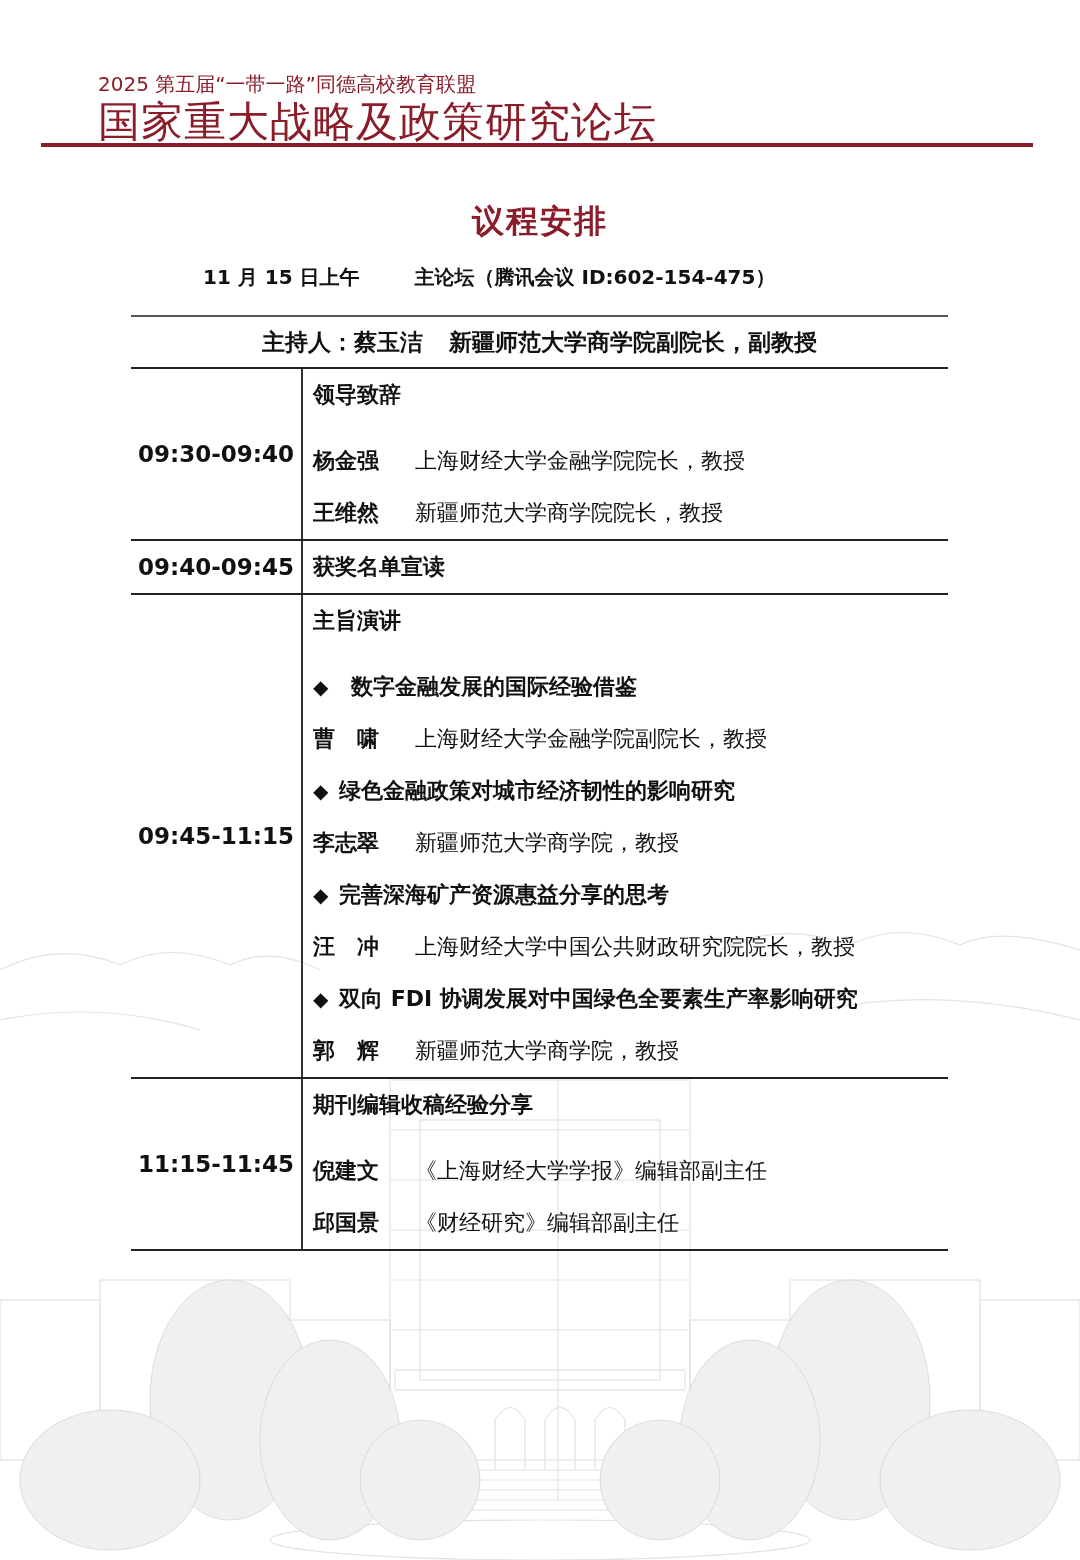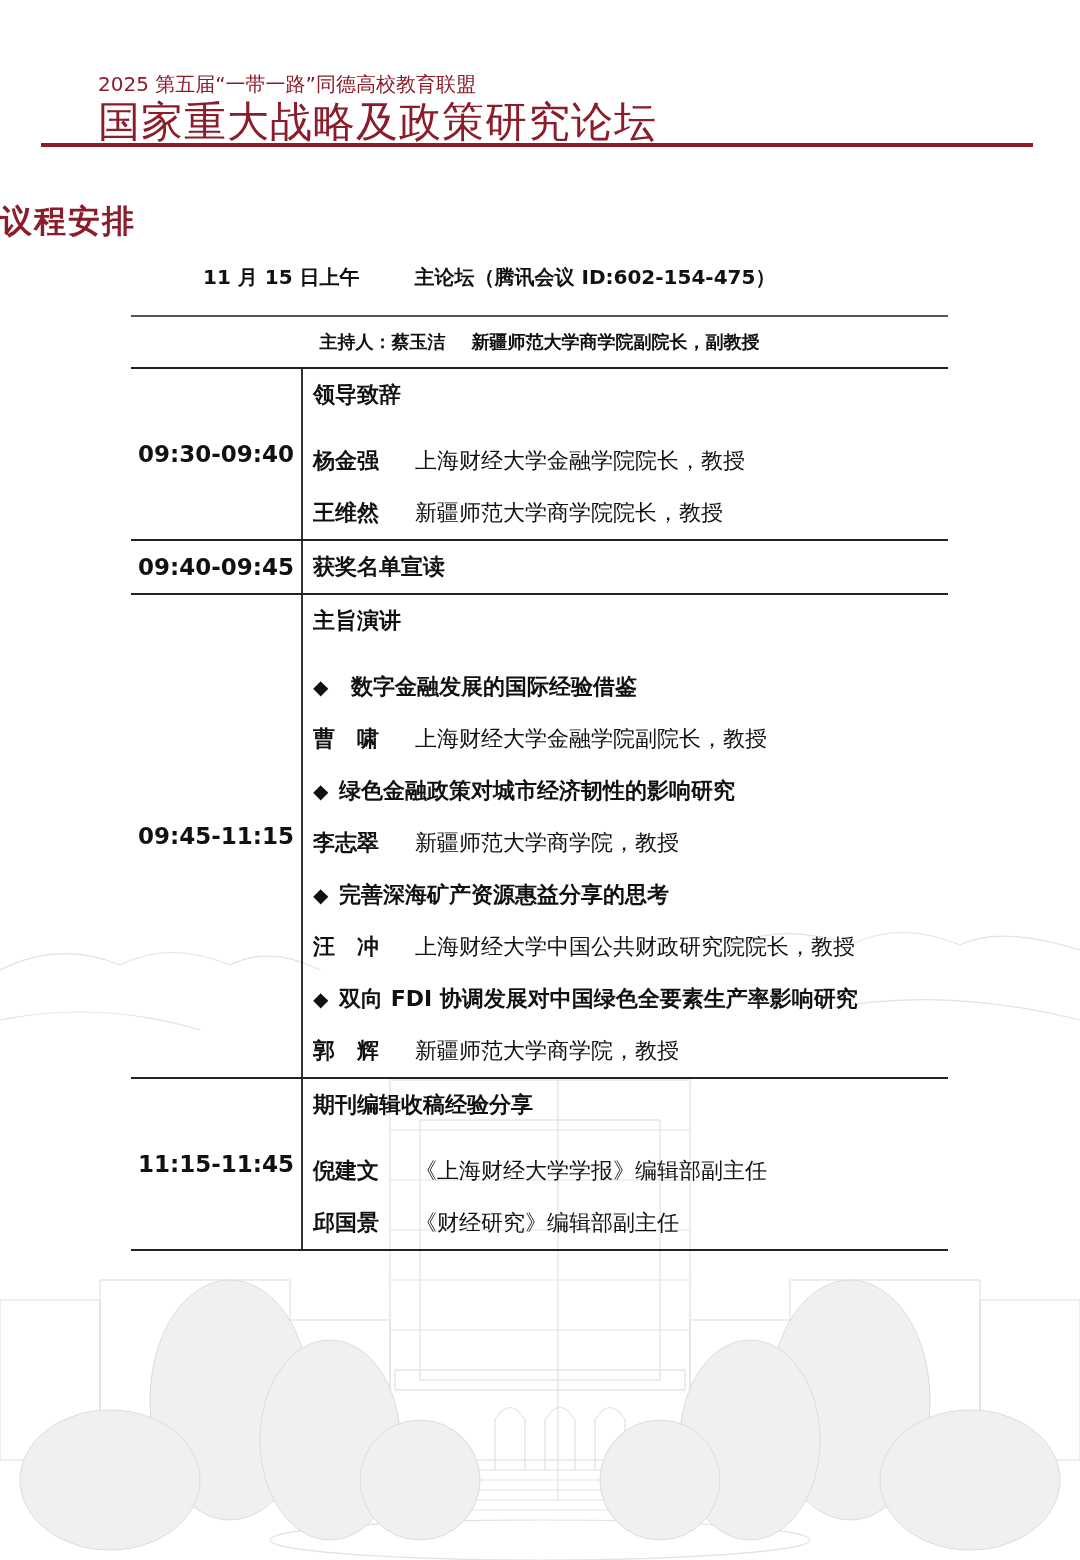--- a/index.html
+++ b/index.html
@@ -7,27 +7,27 @@
   body { position:relative; font-family:"DejaVu Sans","Liberation Sans",sans-serif; color:#111; }
 
   
   .bg-art { position:absolute; left:0; top:880px; width:1080px; height:680px; z-index:0; }
 
   .header { position:absolute; left:62px; top:70px; z-index:2;margin-left:36px; }
   .header .sub { font-size:20px; color:#8b1c2a; letter-spacing:0px; line-height:28px; }
   .header .main { font-size:42px; color:#8b1c2a; line-height:44px; margin-top:2px; letter-spacing:1px; }
   .header-rule { position:absolute; left:41px; top:143px; width:992px; height:4px; background:#8b1c2a; z-index:2; }
 
-  .title { position:absolute; left:0; top:200px; width:1080px; font-size:32px; font-weight:bold; color:#8b1c2a; letter-spacing:2px; z-index:2; }
+  .title { position:absolute; left:0; top:200px; width:1080px; text-align:center; font-size:32px; font-weight:bold; color:#8b1c2a; letter-spacing:2px; z-index:2; }
   .session { position:absolute; left:203px; top:264px; font-size:20px; font-weight:bold; color:#111; z-index:2; white-space:nowrap; }
   .session .date { display:inline-block; }
   .session .forum { display:inline-block; margin-left:48px; }
 
   .table { position:absolute; left:131px; top:315px; width:817px; z-index:2; }
-  .host { height:54px; border-top:2px solid #555; border-bottom:2px solid #222; display:flex; align-items:center; justify-content:center; font-size:18px; font-weight:bold; }
+  .host { height:54px; border-top:2px solid #555; border-bottom:2px solid #222; display:flex; align-items:center; justify-content:center; font-size:23px; font-weight:bold; }
   .host .host-name { margin-left:0; }
   .host .host-title { margin-left:26px; }
 
   .row { display:flex; border-bottom:2px solid #222; }
   .row .time { width:172px; border-right:2px solid #333; display:flex; align-items:center; justify-content:center; font-size:23px; font-weight:bold; }
   .row .content { flex:1; padding-left:10px; }
   .line { height:52px; display:flex; align-items:center; font-size:22px; white-space:nowrap; }
   .line.heading { font-weight:bold; }
   .line.topic { font-weight:bold; }
   .line .diamond { display:inline-block; width:26px; font-size:20px; }

